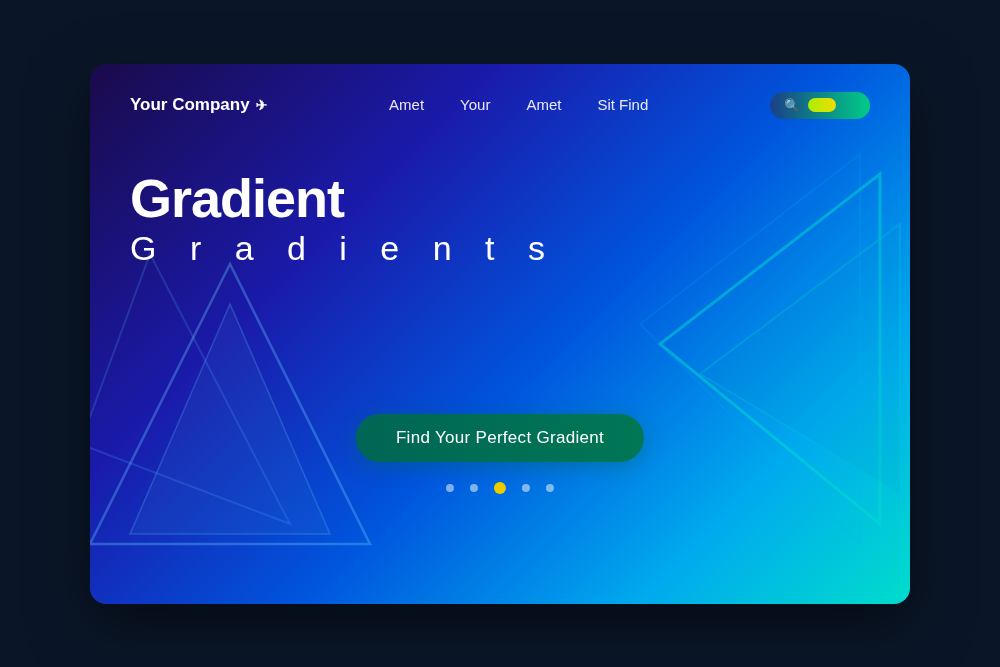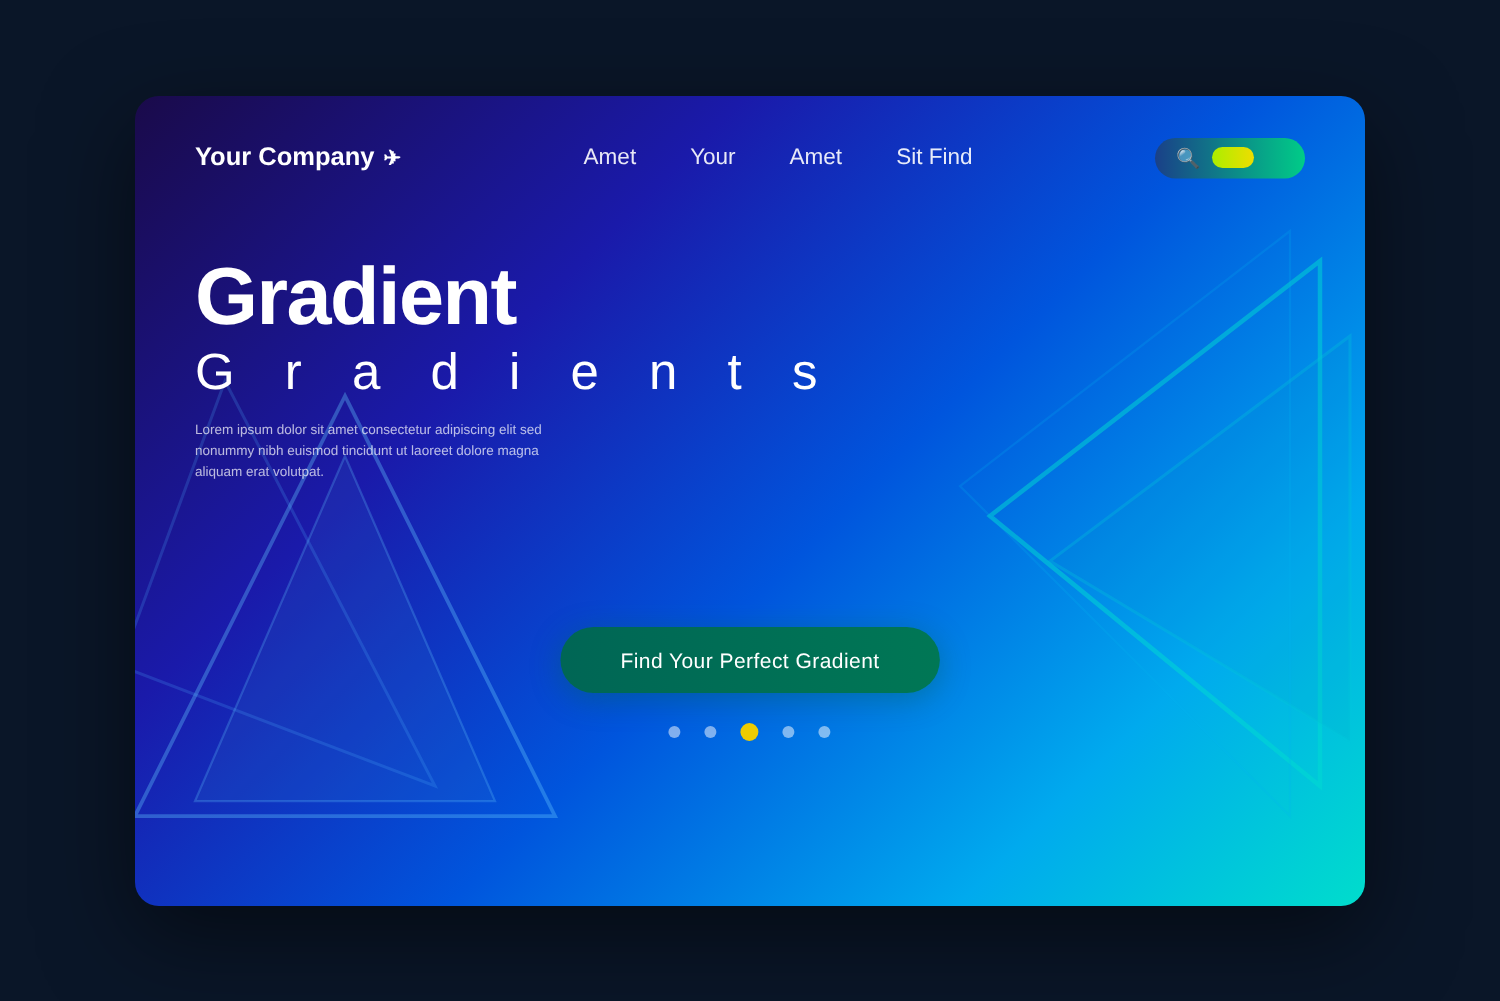--- a/index.html
+++ b/index.html
@@ -146,21 +146,21 @@
       flex-direction: column;
       align-items: center;
       gap: 20px;
     }
 
     .cta-button {
       background: linear-gradient(90deg, #006655, #007755);
       border: none;
       border-radius: 30px;
       color: #fff;
-      font-size: 14px;
+      font-size: 17px;
       font-weight: 500;
       padding: 14px 40px;
       cursor: pointer;
       letter-spacing: 0.3px;
       box-shadow: 0 4px 20px rgba(0,100,80,0.4);
     }
 
     
     .dots {
       display: flex;
@@ -224,21 +224,20 @@
 
       <div class="search-bar">
         <span class="search-icon-glyph">🔍</span>
         <div class="search-dot"></div>
       </div>
     </nav>
 
     <div class="hero">
       <div class="hero-title-explore">Gradient</div>
       <div class="hero-title-gradients">G r a d i e n t s</div>
-      <p class="hero-desc">Lorem ipsum dolor sit amet consectetur adipiscing elit sed nonummy nibh euismod tincidunt ut laoreet dolore magna aliquam erat volutpat.</p>
     </div>
 
     <div class="cta-wrapper">
       <button class="cta-button">Find Your Perfect Gradient</button>
       <div class="dots">
         <div class="dot"></div>
         <div class="dot"></div>
         <div class="dot active"></div>
         <div class="dot"></div>
         <div class="dot"></div>

